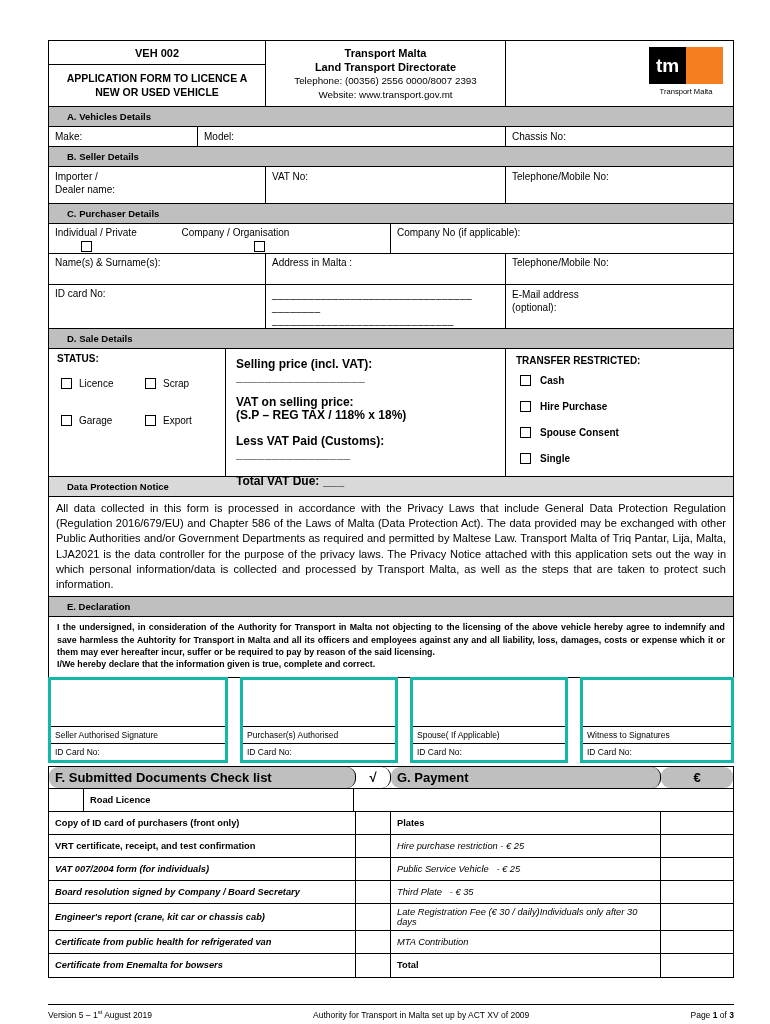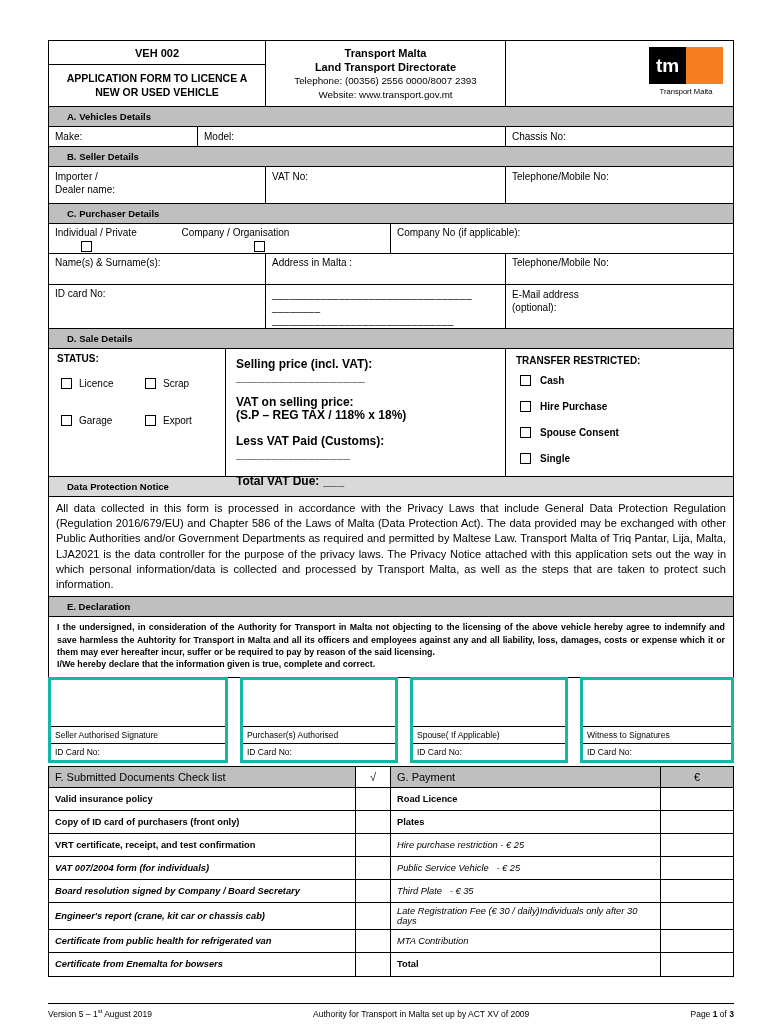--- a/index.html
+++ b/index.html
@@ -72,21 +72,21 @@
   .sig-space { height:46px; }
   .sig-label, .sig-id { border-top:1px solid #000; font-size:8.5px; padding:3px 4px; }
 
   .fg { border:1px solid #000; margin-top:3px; }
   .fg-row { display:flex; border-bottom:1px solid #000; min-height:23px; }
   .fg > .fg-row:last-child { border-bottom:none; }
   .fgc { padding:3px 6px; font-size:9.3px; display:flex; align-items:center; }
   .fgc:not(:last-child) { border-right:1px solid #000; }
   .c-doc{flex:0 0 307px}.c-check{flex:0 0 35px;justify-content:center}.c-pay{flex:0 0 270px}.c-euro{flex:1;justify-content:center}
   .fg-head { min-height:21px; }
-  .fg-head .fgc { font-weight:normal; font-size:11px; }
+  .fg-head .fgc { font-weight:bold; font-size:13px;border-radius:9px; }
   .fg-head .hg { background:var(--hdr-gray,#BFBFBF); }
   .b{font-weight:bold} .i{font-style:italic} .bi{font-weight:bold;font-style:italic}
 
   .footer { margin-top:26px; border-top:1px solid #000; padding-top:4px; display:flex; justify-content:space-between; align-items:baseline; font-size:8.5px; }
   .f-center { text-align:center; }
   .pg-b { font-weight:bold; }
   sup { font-size:6px; }
 </style>
 </head>
 <body>
@@ -259,21 +259,20 @@
   </div>
 
   <div class="fg">
     <div class="fg-row fg-head">
       <div class="fgc c-doc hg">F. Submitted Documents Check list</div>
       <div class="fgc c-check">√</div>
       <div class="fgc c-pay hg">G. Payment</div>
       <div class="fgc c-euro hg">€</div>
     </div>
     <div class="fg-row">
-      <div class="fgc c-doc b">Valid insurance policy</div>
       <div class="fgc c-check"></div>
       <div class="fgc c-pay b">Road Licence</div>
       <div class="fgc c-euro"></div>
     </div>
     <div class="fg-row">
       <div class="fgc c-doc b">Copy of ID card of purchasers (front only)</div>
       <div class="fgc c-check"></div>
       <div class="fgc c-pay b">Plates</div>
       <div class="fgc c-euro"></div>
     </div>

